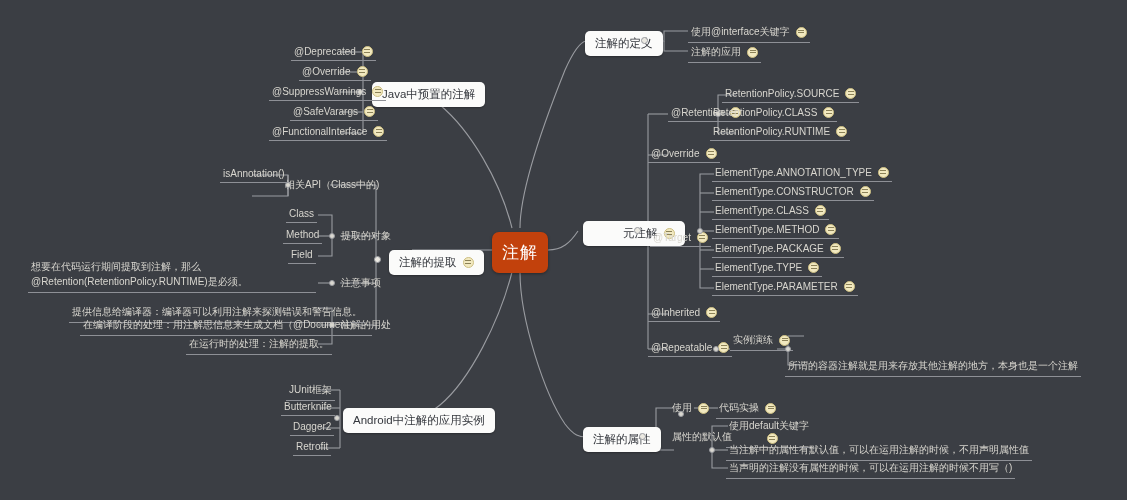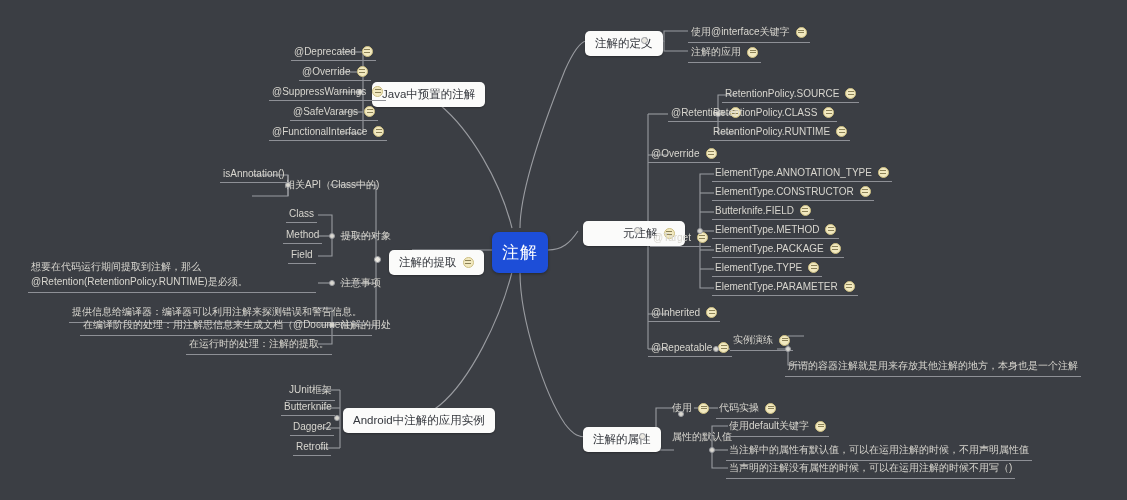--- a/index.html
+++ b/index.html
@@ -25,21 +25,21 @@
   
   .node {
     position: absolute;
     box-sizing: border-box;
     display: flex;
     align-items: center;
     white-space: nowrap;
   }
   
   .node.root {
-    background: #1d4ed8;
+    background: #c2410c;
     color: #ffffff;
     border-radius: 7px;
     font-size: 17px;
     padding: 9px 17px;
     letter-spacing: 1px;
     justify-content: center;
     box-shadow: 0 1px 3px rgba(0,0,0,.35);
   }
   
   .node.pill {
@@ -343,21 +343,21 @@
   <div class="knob sm" style="left:697px; top:228px;"></div>
   <div class="node plain" style="left:712px; top:185px;">
     <span class="label">ElementType.CONSTRUCTOR</span>
     <span class="badge"></span>
   </div>
   <div class="node plain" style="left:712px; top:166px;">
     <span class="label">ElementType.ANNOTATION_TYPE</span>
     <span class="badge"></span>
   </div>
   <div class="node plain" style="left:712px; top:204px;">
-    <span class="label">Butterknife.FIELD</span>
+    <span class="label">ElementType.CLASS</span>
     <span class="badge"></span>
   </div>
   <div class="node plain" style="left:712px; top:223px;">
     <span class="label">ElementType.METHOD</span>
     <span class="badge"></span>
   </div>
   <div class="node plain" style="left:712px; top:242px;">
     <span class="label">ElementType.PACKAGE</span>
     <span class="badge"></span>
   </div>
@@ -401,21 +401,21 @@
   <div class="knob sm" style="left:678px; top:411px;"></div>
   <div class="node plain" style="left:716px; top:400px;">
     <span class="label">代码实操</span>
     <span class="badge"></span>
   </div>
 
   <div class="node plain nb" style="left:669px; top:429px;">
     <span class="label">属性的默认值</span>
   </div>
   <div class="knob sm" style="left:709px; top:447px;"></div>
-  <div class="node plain" style="left:726px; top:418px;">
+  <div class="node plain" style="left:726px; top:418px;flex-direction:column;">
     <span class="label">使用default关键字</span>
     <span class="badge"></span>
   </div>
   <div class="node plain" style="left:726px; top:442px;">
     <span class="label">当注解中的属性有默认值，可以在运用注解的时候，不用声明属性值</span>
   </div>
   <div class="node plain" style="left:726px; top:460px;justify-content:flex-end;">
     <span class="label">当声明的注解没有属性的时候，可以在运用注解的时候不用写（)</span>
   </div>
 

